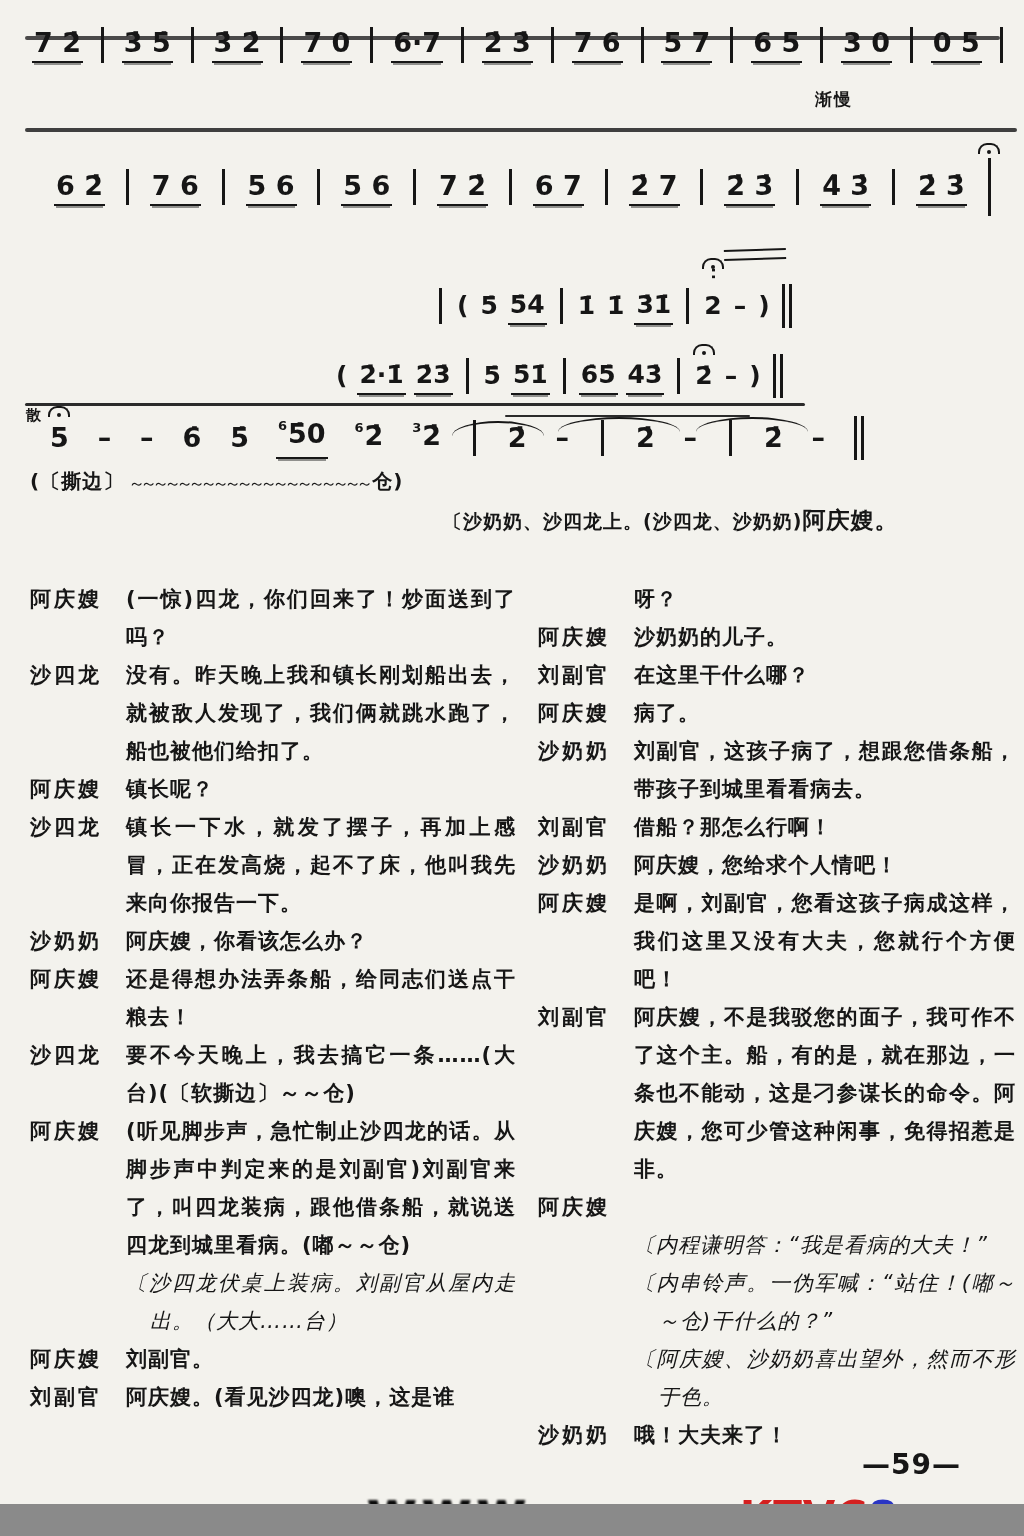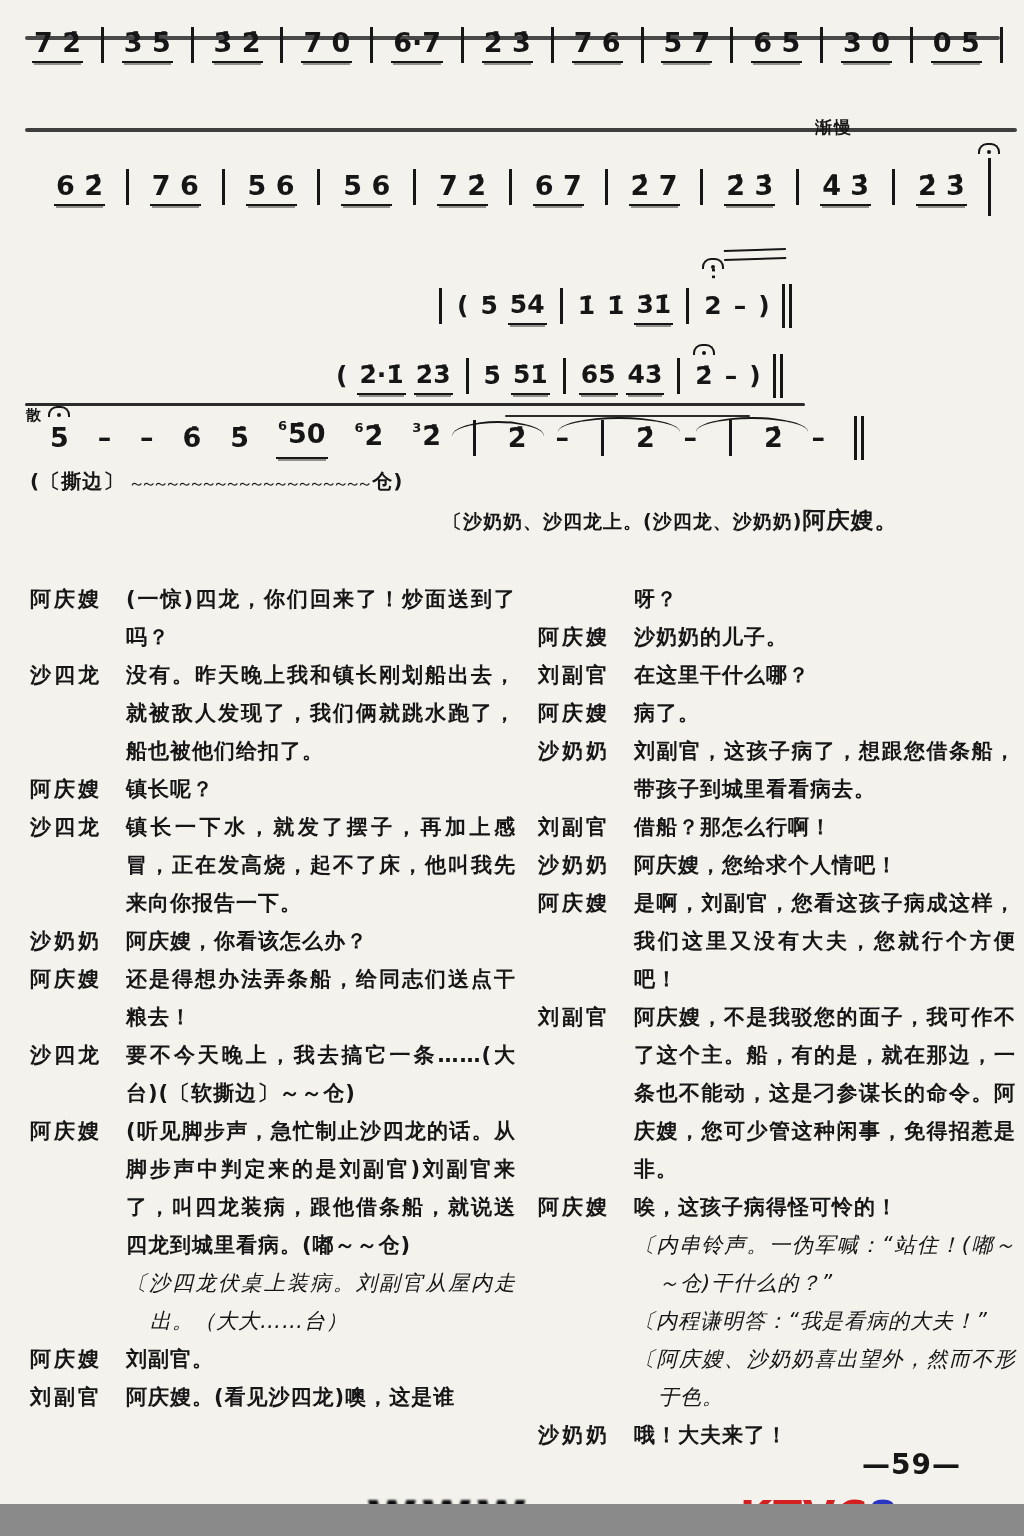--- a/index.html
+++ b/index.html
@@ -75,21 +75,21 @@
       <span class="note u">5 7</span>
       <i class="vbar"></i>
       <span class="note u">6 5</span>
       <i class="vbar"></i>
       <span class="note u">3 0</span>
       <i class="vbar"></i>
       <span class="note u">0 5</span>
       <i class="vbar"></i>
     </div>
 
-  <div class="tempo" style="left:815px;top:116px">渐慢</div>
+  <div class="tempo" style="left:815px;top:88px">渐慢</div>
 
   <div class="mline" id="mline2" style="left:50px;top:158px;width:950px;justify-content:space-between;font-size:27px">
       <span class="note u">6 2̇</span>
       <i class="vbar"></i>
       <span class="note u">7 6</span>
       <i class="vbar"></i>
       <span class="note u">5 6</span>
       <i class="vbar"></i>
       <span class="note u">5 6</span>
       <i class="vbar"></i>
@@ -265,29 +265,28 @@
       <div class="row">
         <div class="spk">阿庆嫂</div>
         <div class="txt">是啊，刘副官，您看这孩子病成这样，我们这里又没有大夫，您就行个方便吧！</div>
       </div>
       <div class="row">
         <div class="spk">刘副官</div>
         <div class="txt">阿庆嫂，不是我驳您的面子，我可作不了这个主。船，有的是，就在那边，一条也不能动，这是刁参谋长的命令。阿庆嫂，您可少管这种闲事，免得招惹是非。</div>
       </div>
       <div class="row">
         <div class="spk">阿庆嫂</div>
-        <div class="txt">唉，这孩子病得怪可怜的！</div>
       </div>
       <div class="row kai">
         <div class="spk"></div>
+        <div class="txt">〔内程谦明答：“我是看病的大夫！”</div>
+      </div>
+      <div class="row kai">
+        <div class="spk"></div>
         <div class="txt">〔内串铃声。一伪军喊：“站住！(嘟～～仓)干什么的？”</div>
-      </div>
-      <div class="row kai">
-        <div class="spk"></div>
-        <div class="txt">〔内程谦明答：“我是看病的大夫！”</div>
       </div>
       <div class="row kai">
         <div class="spk"></div>
         <div class="txt">〔阿庆嫂、沙奶奶喜出望外，然而不形于色。</div>
       </div>
       <div class="row">
         <div class="spk">沙奶奶</div>
         <div class="txt">哦！大夫来了！</div>
       </div>
     </div>

